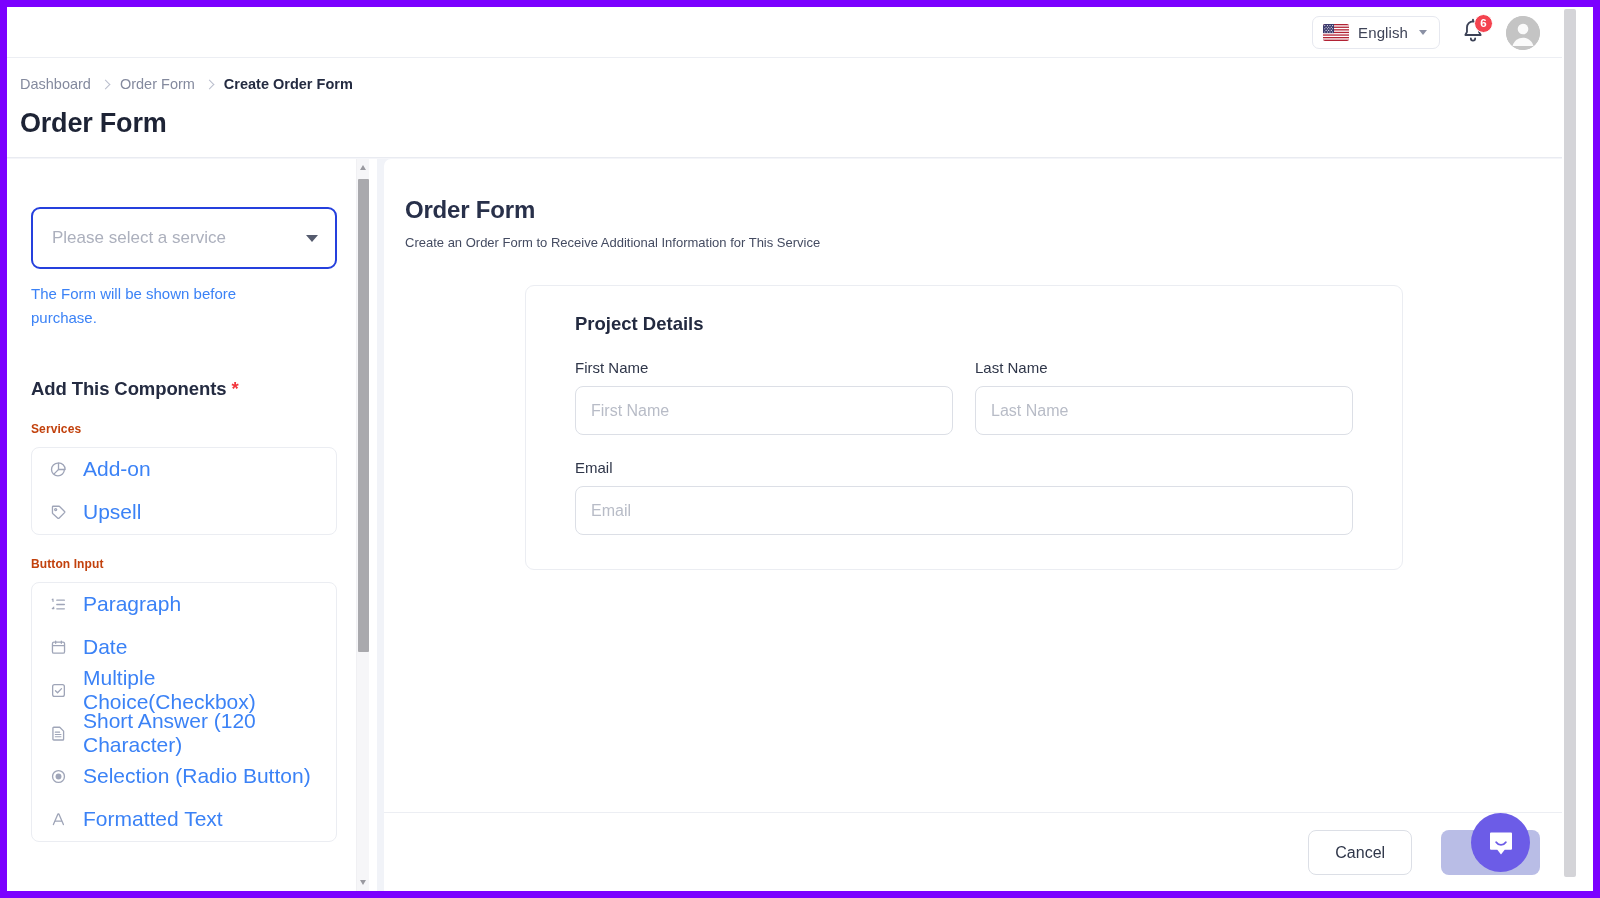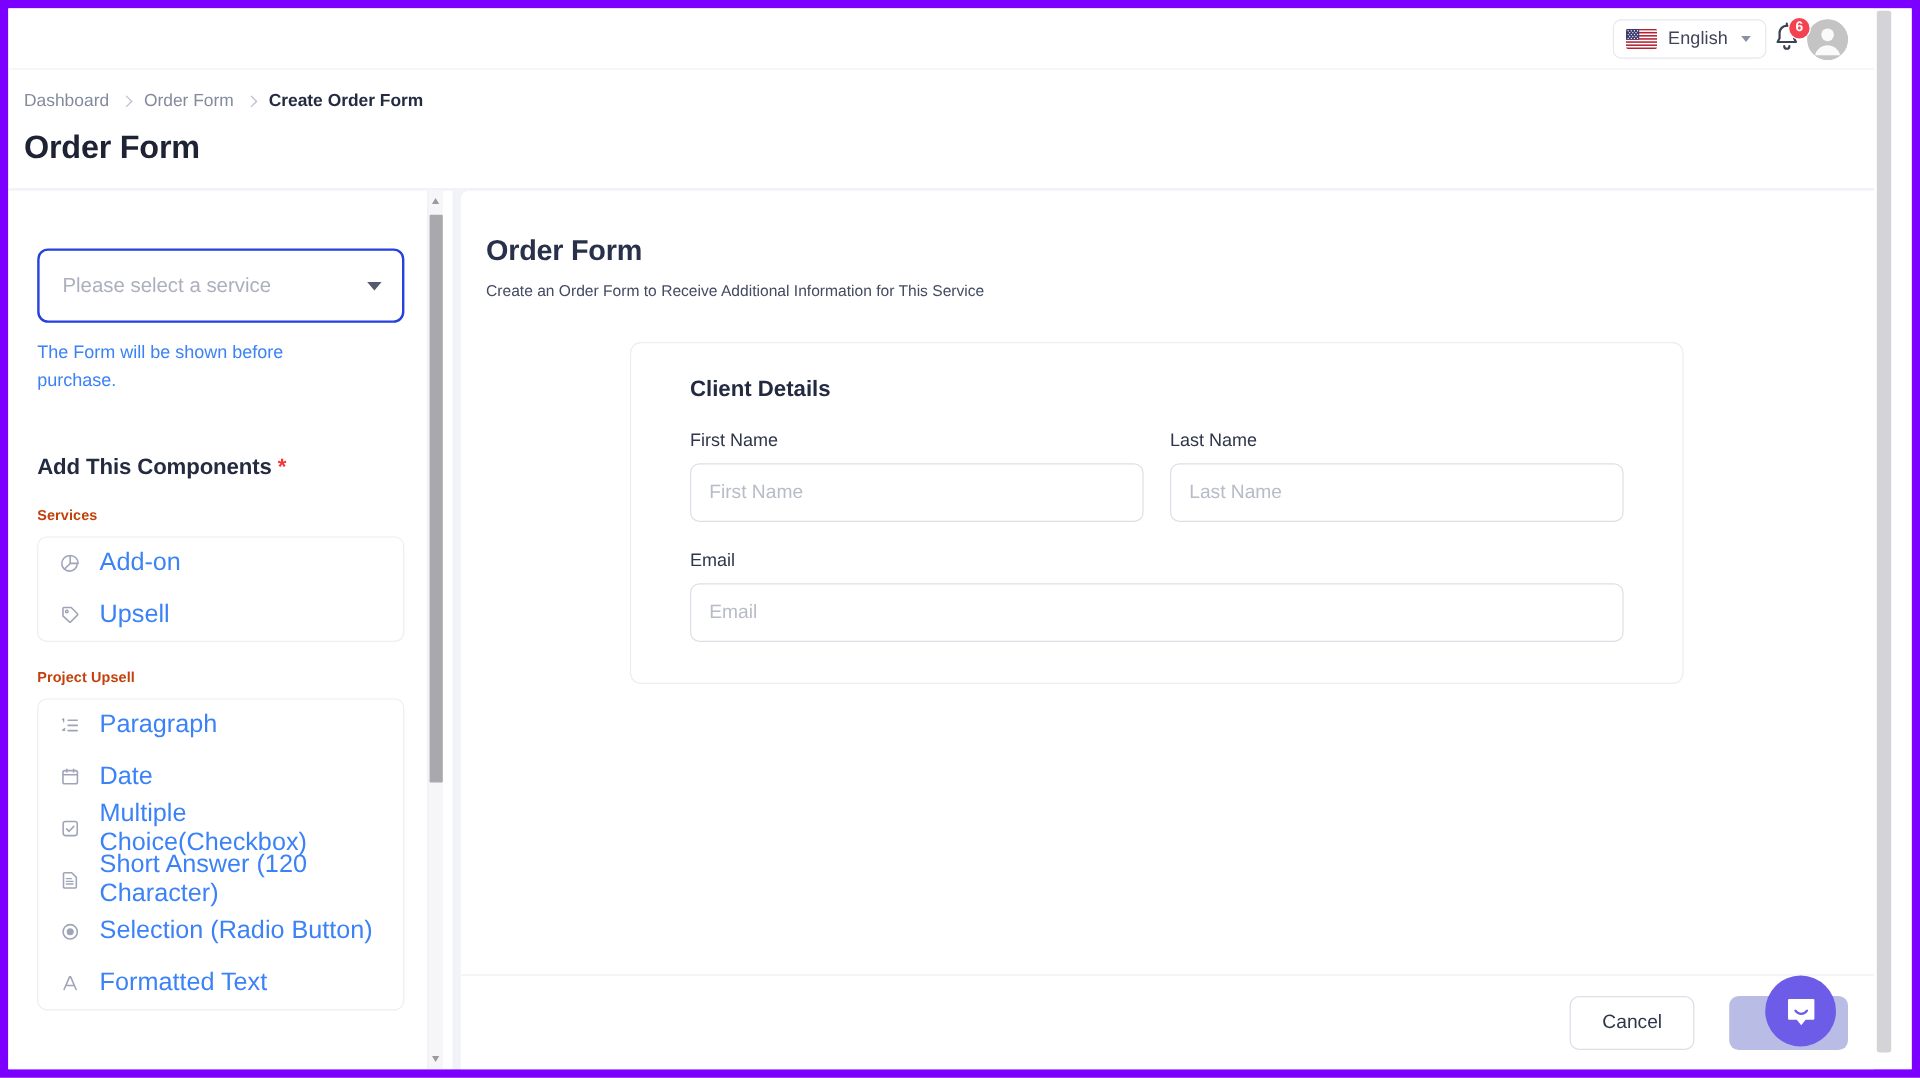--- a/index.html
+++ b/index.html
@@ -38,21 +38,21 @@
     background: #ffffff;
     border-bottom: 1px solid #eceef3;
   }
 
   #header-right {
     position: absolute;
     right: 22px; top: 0;
     height: 51px;
     display: flex;
     align-items: center;
-    gap: 4px;
+    gap: 20px;
   }
 
   .lang-select {
     display: flex;
     align-items: center;
     gap: 9px;
     height: 33px;
     padding: 0 12px 0 10px;
     border: 1px solid #e6e8ef;
     border-radius: 7px;
@@ -500,21 +500,21 @@
               <span class="ico">
                 <svg width="17" height="17" viewBox="0 0 18 18">
                   <path d="M2.6 9.4V3.2a.8.8 0 0 1 .8-.8h6.1c.2 0 .4.1.6.2l5.3 5.3a.9.9 0 0 1 0 1.2l-5.9 5.9a.9.9 0 0 1-1.2 0L2.8 10a.9.9 0 0 1-.2-.6z" fill="none" stroke="#9fa5b8" stroke-width="1.4" stroke-linejoin="round"></path>
                   <circle cx="6" cy="5.9" r="1.1" fill="none" stroke="#9fa5b8" stroke-width="1.3"></circle>
                 </svg>
               </span>
               <span class="lbl">Upsell</span>
             </div>
           </div>
 
-          <div class="group-label">Project Upsell</div>
+          <div class="group-label">Button Input</div>
           <div class="comp-card">
 
             <div class="comp-item">
               <span class="ico">
                 <svg width="17" height="17" viewBox="0 0 18 18">
                   <path d="M7.2 4.4h8M7.2 9h8M7.2 13.6h8" stroke="#9fa5b8" stroke-width="1.4" stroke-linecap="round"></path>
                   <path d="M3.2 3.2v2.6M2.3 3.9l.9-.7M2.4 13.3h1.8M2.4 13.3l1.7-1.6" stroke="#9fa5b8" stroke-width="1.2" stroke-linecap="round" fill="none"></path>
                 </svg>
               </span>
               <span class="lbl">Paragraph</span>
@@ -583,21 +583,21 @@
       </div>
 
       <div id="content">
 
         <div id="content-head">
           <div id="content-title">Order Form</div>
           <div id="content-sub">Create an Order Form to Receive Additional Information for This Service</div>
         </div>
 
         <div id="client-card">
-          <div id="client-card-title">Client Details</div>
+          <div id="client-card-title">Project Details</div>
 
           <div class="field-row">
             <div class="field">
               <div class="field-label">First Name</div>
               <input class="field-input" type="text" placeholder="First Name" style="">
             </div>
             <div class="field">
               <div class="field-label">Last Name</div>
               <input class="field-input" type="text" placeholder="Last Name" style="">
             </div>

